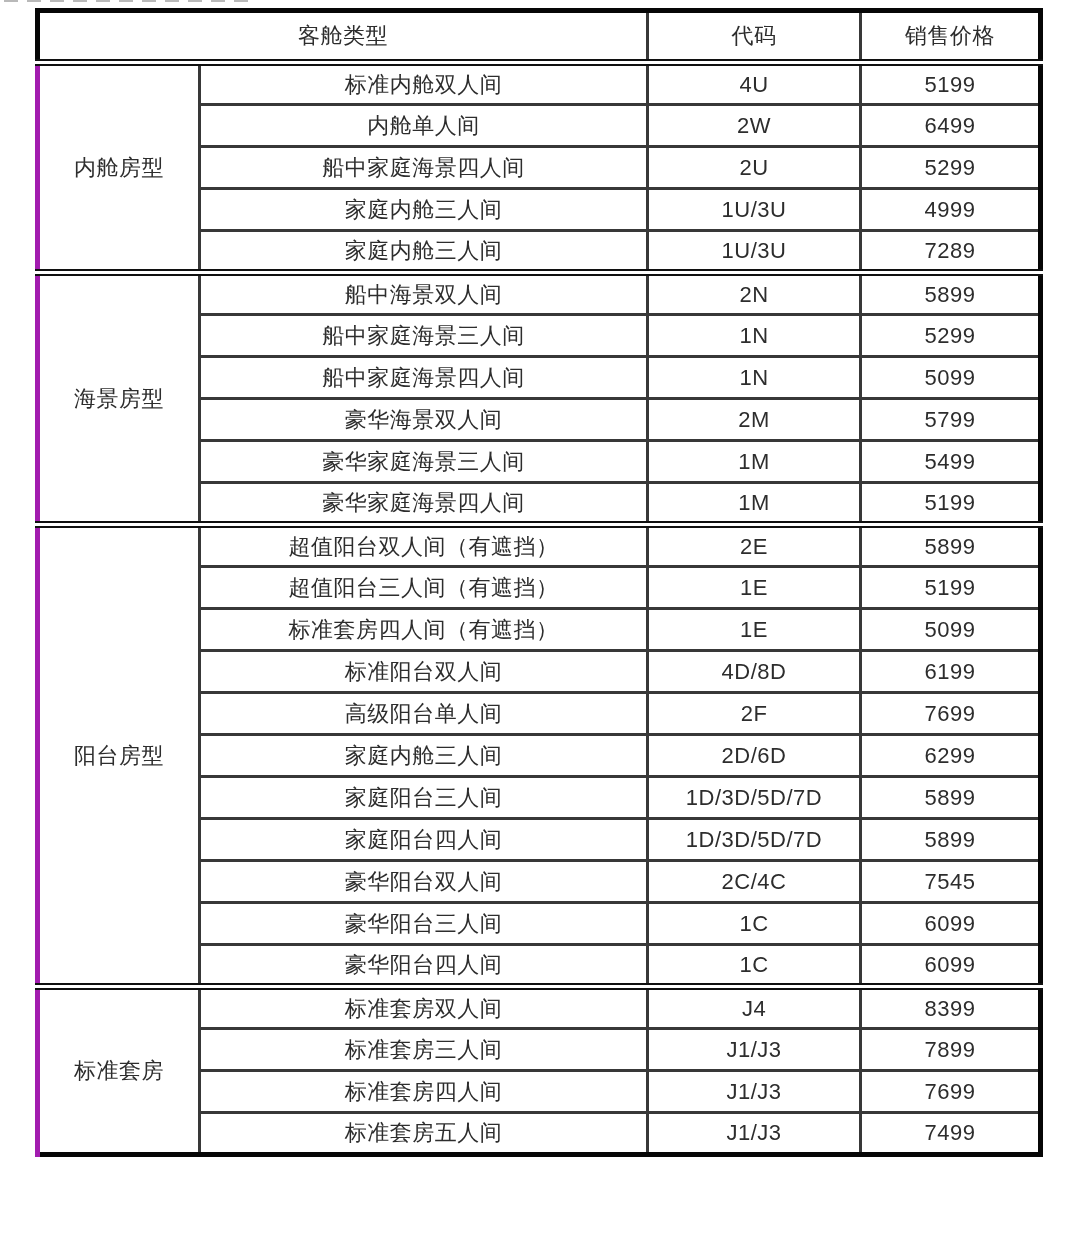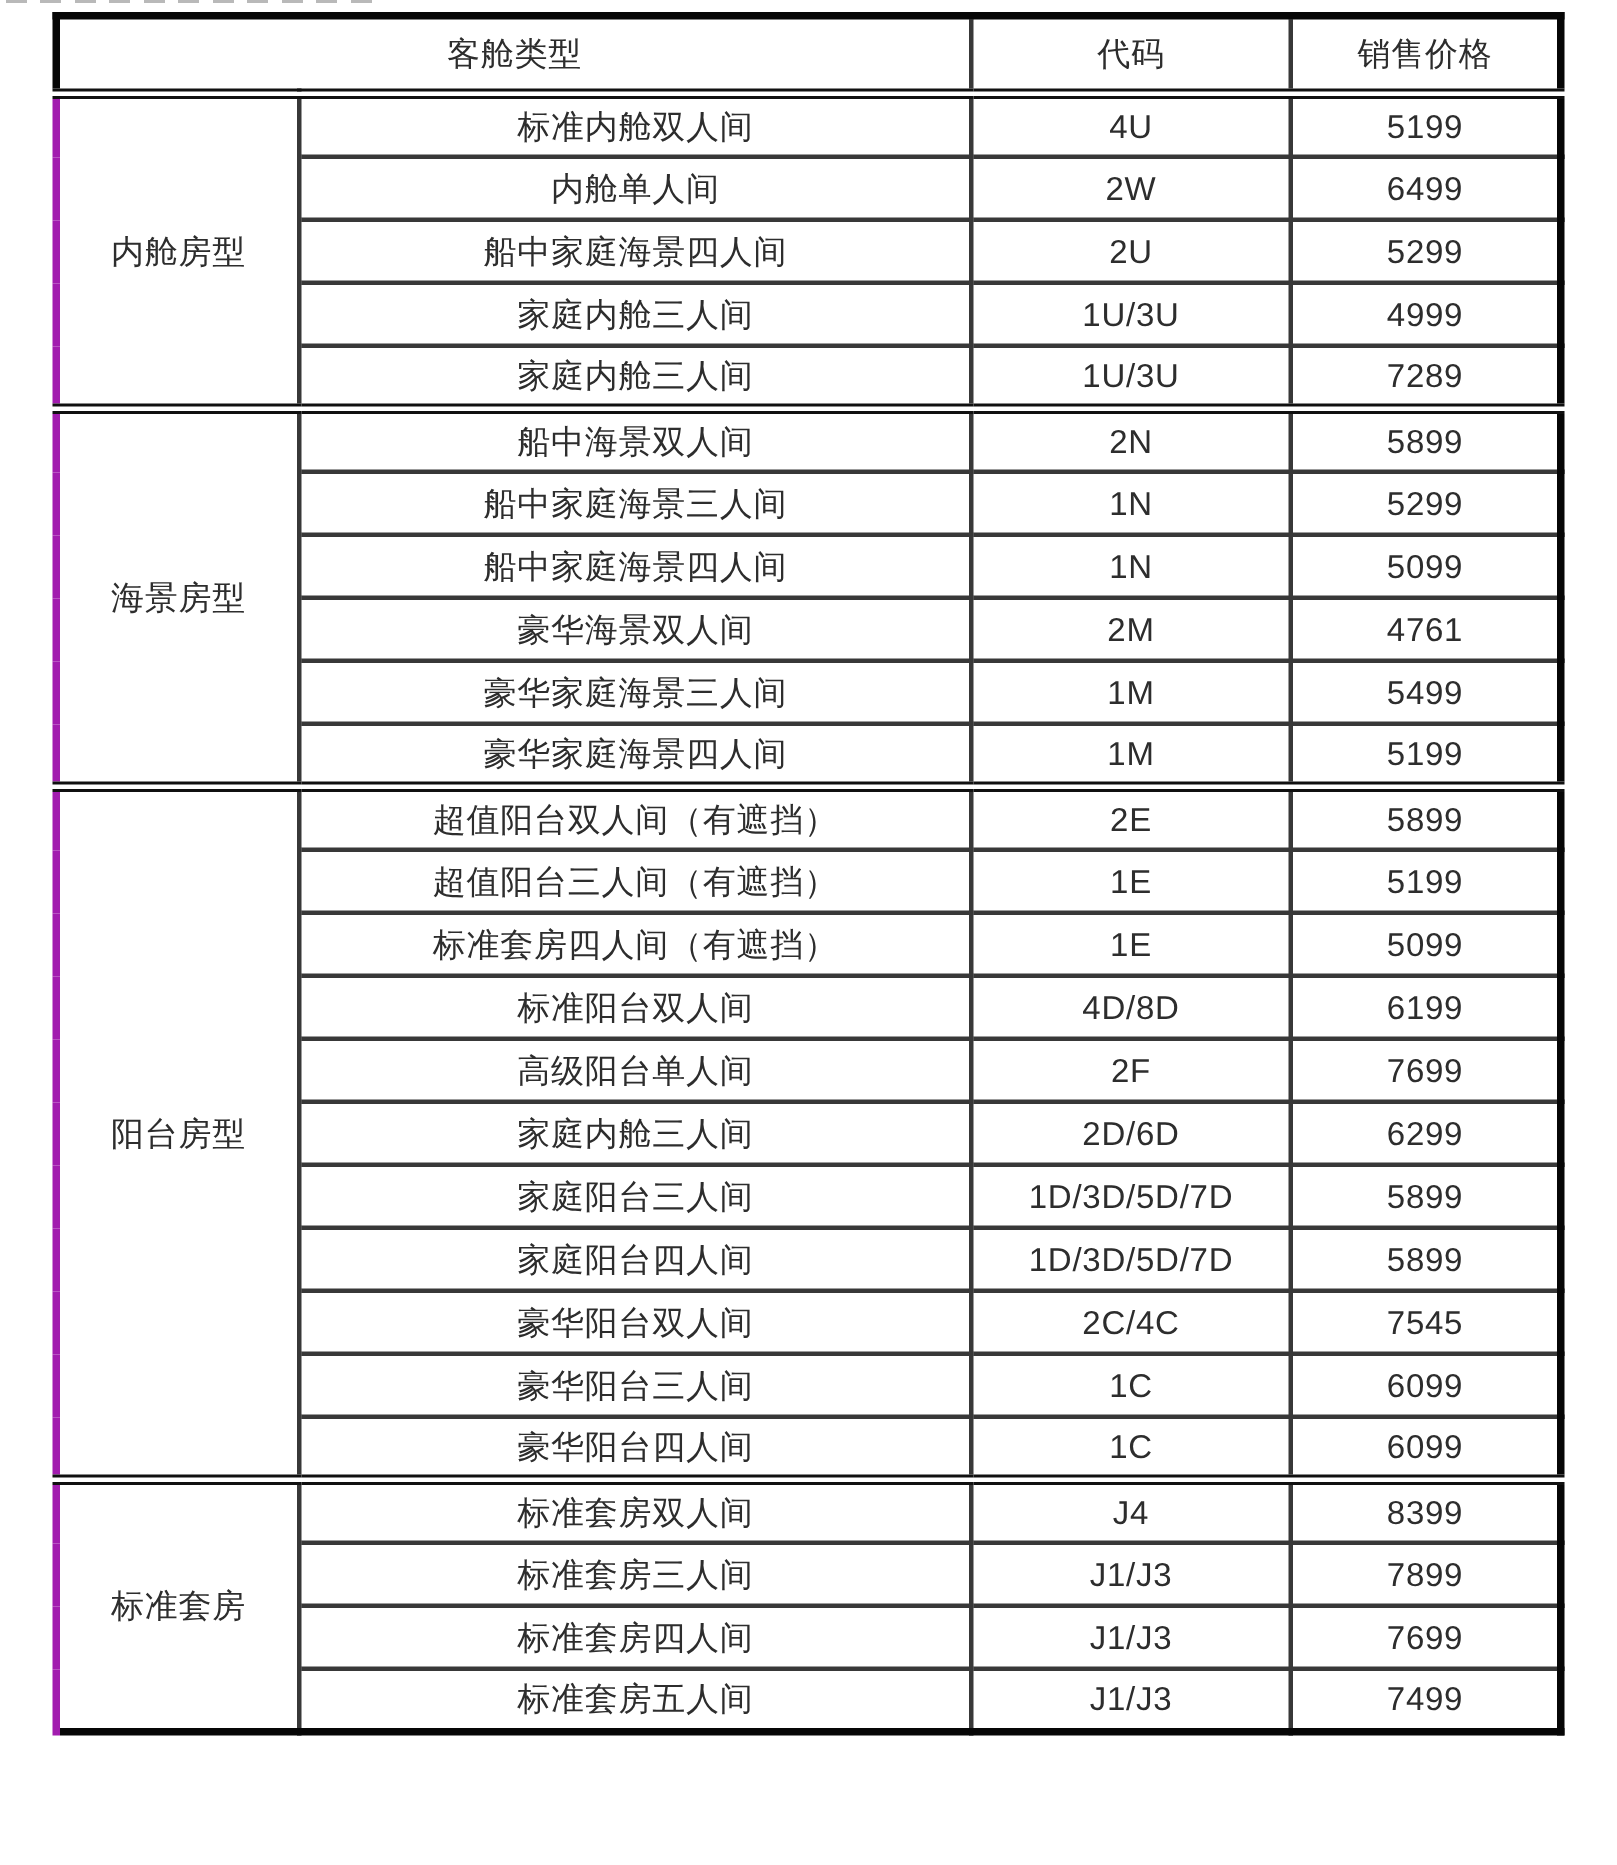--- a/index.html
+++ b/index.html
@@ -124,21 +124,21 @@
         <td class="price-cell">5299</td>
       </tr>
       <tr>
         <td class="room-cell">船中家庭海景四人间</td>
         <td class="code-cell">1N</td>
         <td class="price-cell">5099</td>
       </tr>
       <tr>
         <td class="room-cell">豪华海景双人间</td>
         <td class="code-cell">2M</td>
-        <td class="price-cell">4761</td>
+        <td class="price-cell">5799</td>
       </tr>
       <tr>
         <td class="room-cell">豪华家庭海景三人间</td>
         <td class="code-cell">1M</td>
         <td class="price-cell">5499</td>
       </tr>
       <tr>
         <td class="room-cell">豪华家庭海景四人间</td>
         <td class="code-cell">1M</td>
         <td class="price-cell">5199</td>

